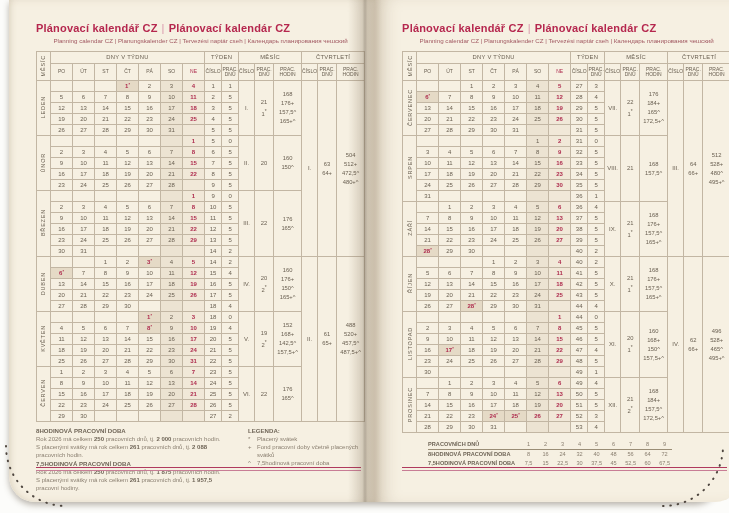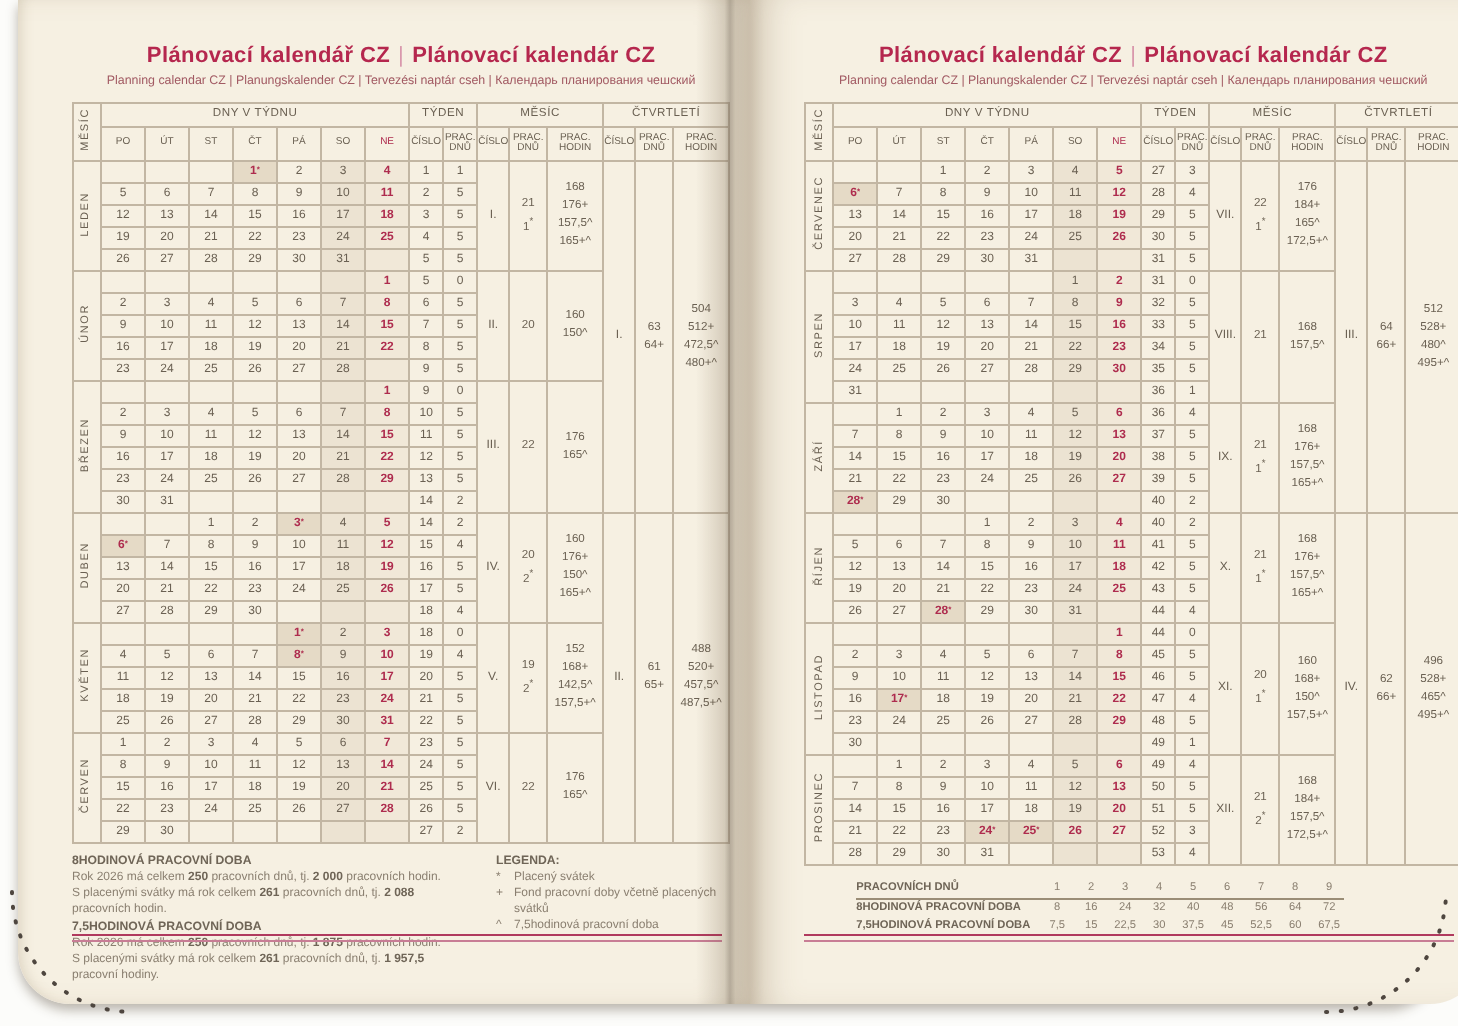--- a/index.html
+++ b/index.html
@@ -5,21 +5,21 @@
   html,body{margin:0;padding:0;background:#fdfdfc;font-family:"Liberation Sans",sans-serif;}
   .stage{position:relative;width:729px;height:513px;background:#fcfcfa;overflow:hidden;}
   .book{position:absolute;left:9px;top:0;width:711px;height:502px;display:flex;
         border-radius:0 0 26px 26px;box-shadow:0 3px 6px rgba(60,45,25,.35), inset 0 5px 7px -5px rgba(0,0,0,.28);}
   .page{flex:1;position:relative;background:#f6f0e2;padding:22px 10px 0 27px;box-sizing:border-box;}
   .page.left{border-radius:0 0 0 26px;box-shadow:inset -16px 0 20px -12px rgba(115,90,55,.38), inset 5px 0 7px -4px rgba(120,95,60,.22);}
   .page.right{border-radius:0 0 26px 0;box-shadow:inset 16px 0 20px -12px rgba(115,90,55,.38);}
   .spine{position:absolute;left:50%;top:0;bottom:0;width:34px;transform:translateX(-50%);pointer-events:none;
          background:linear-gradient(90deg,rgba(90,70,45,0) 0%,rgba(90,70,45,.16) 42%,rgba(62,48,30,.30) 50%,rgba(90,70,45,.16) 58%,rgba(90,70,45,0) 100%);}
   
-  .pg-title{text-align:center;font-size:11px;font-weight:bold;color:#b5274e;letter-spacing:.2px;line-height:13px;}
+  .pg-title{font-size:11px;font-weight:bold;color:#b5274e;letter-spacing:.2px;line-height:13px;}
   .pg-title .divider{color:#d998ac;font-weight:normal;padding:0 4px;}
   .pg-subtitle{text-align:center;font-size:6.2px;color:#a25a63;margin-top:2px;margin-bottom:6px;line-height:8px;}
   
   .cal-table{width:100%;border-collapse:collapse;table-layout:fixed;border:1px solid #9a8d76;}
   .cal-table th,.cal-table td{border:1px solid #c2b6a3;padding:0;text-align:center;vertical-align:middle;
     font-size:6px;color:#6a6052;line-height:1.1;overflow:hidden;}
   .cal-table thead tr.grp th{height:11px;font-size:5.8px;font-weight:normal;letter-spacing:.3px;}
   .cal-table thead tr.sub th{height:16px;font-size:5px;font-weight:normal;}
   .cal-table tbody tr{height:11px;}
   .vert{writing-mode:vertical-rl;transform:rotate(180deg);font-size:5.5px;letter-spacing:.8px;color:#6a6052;display:inline-block;}

